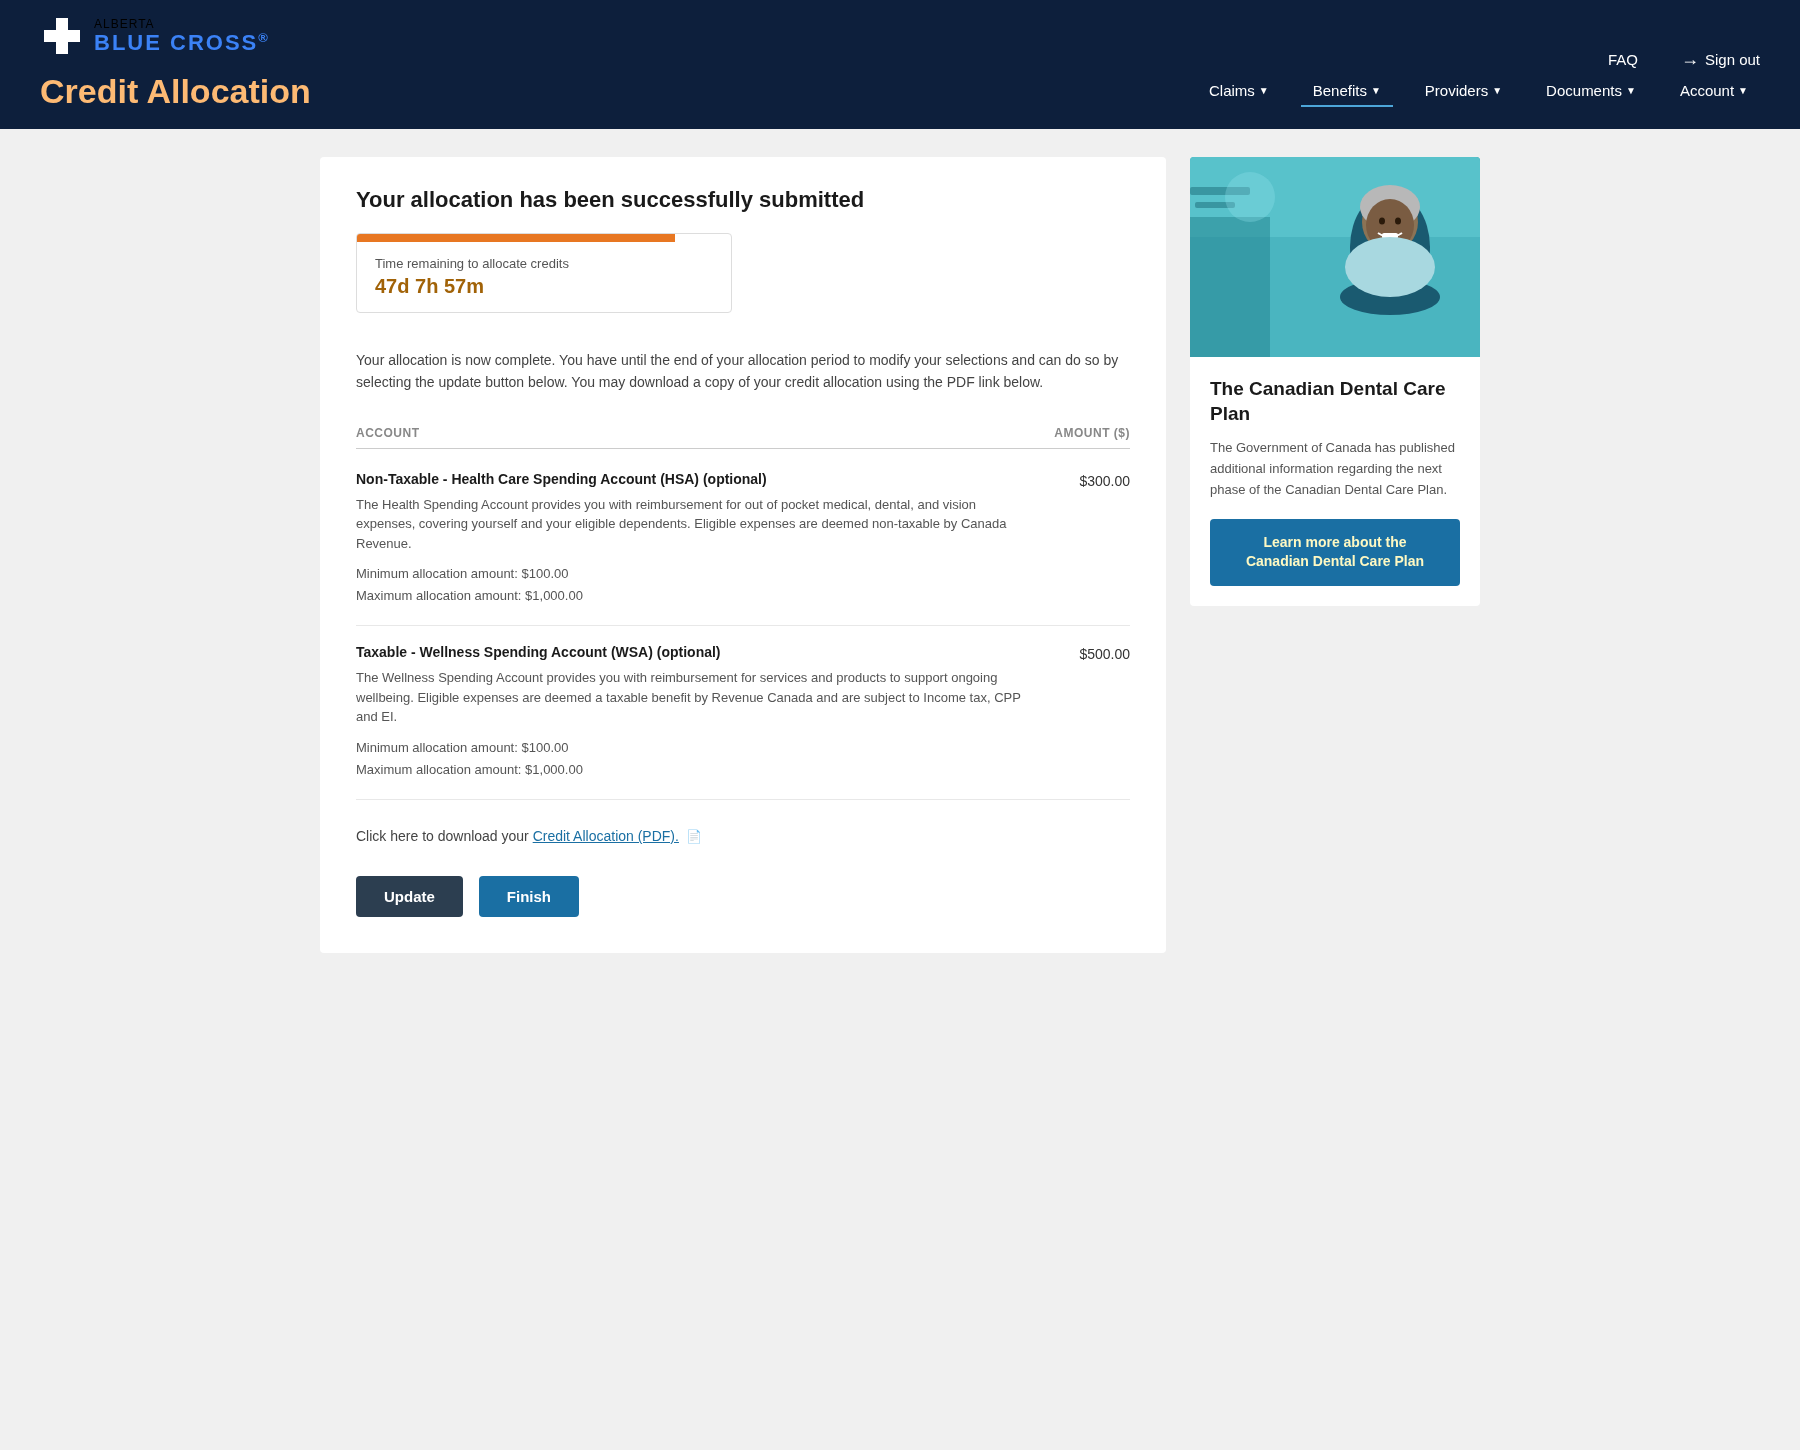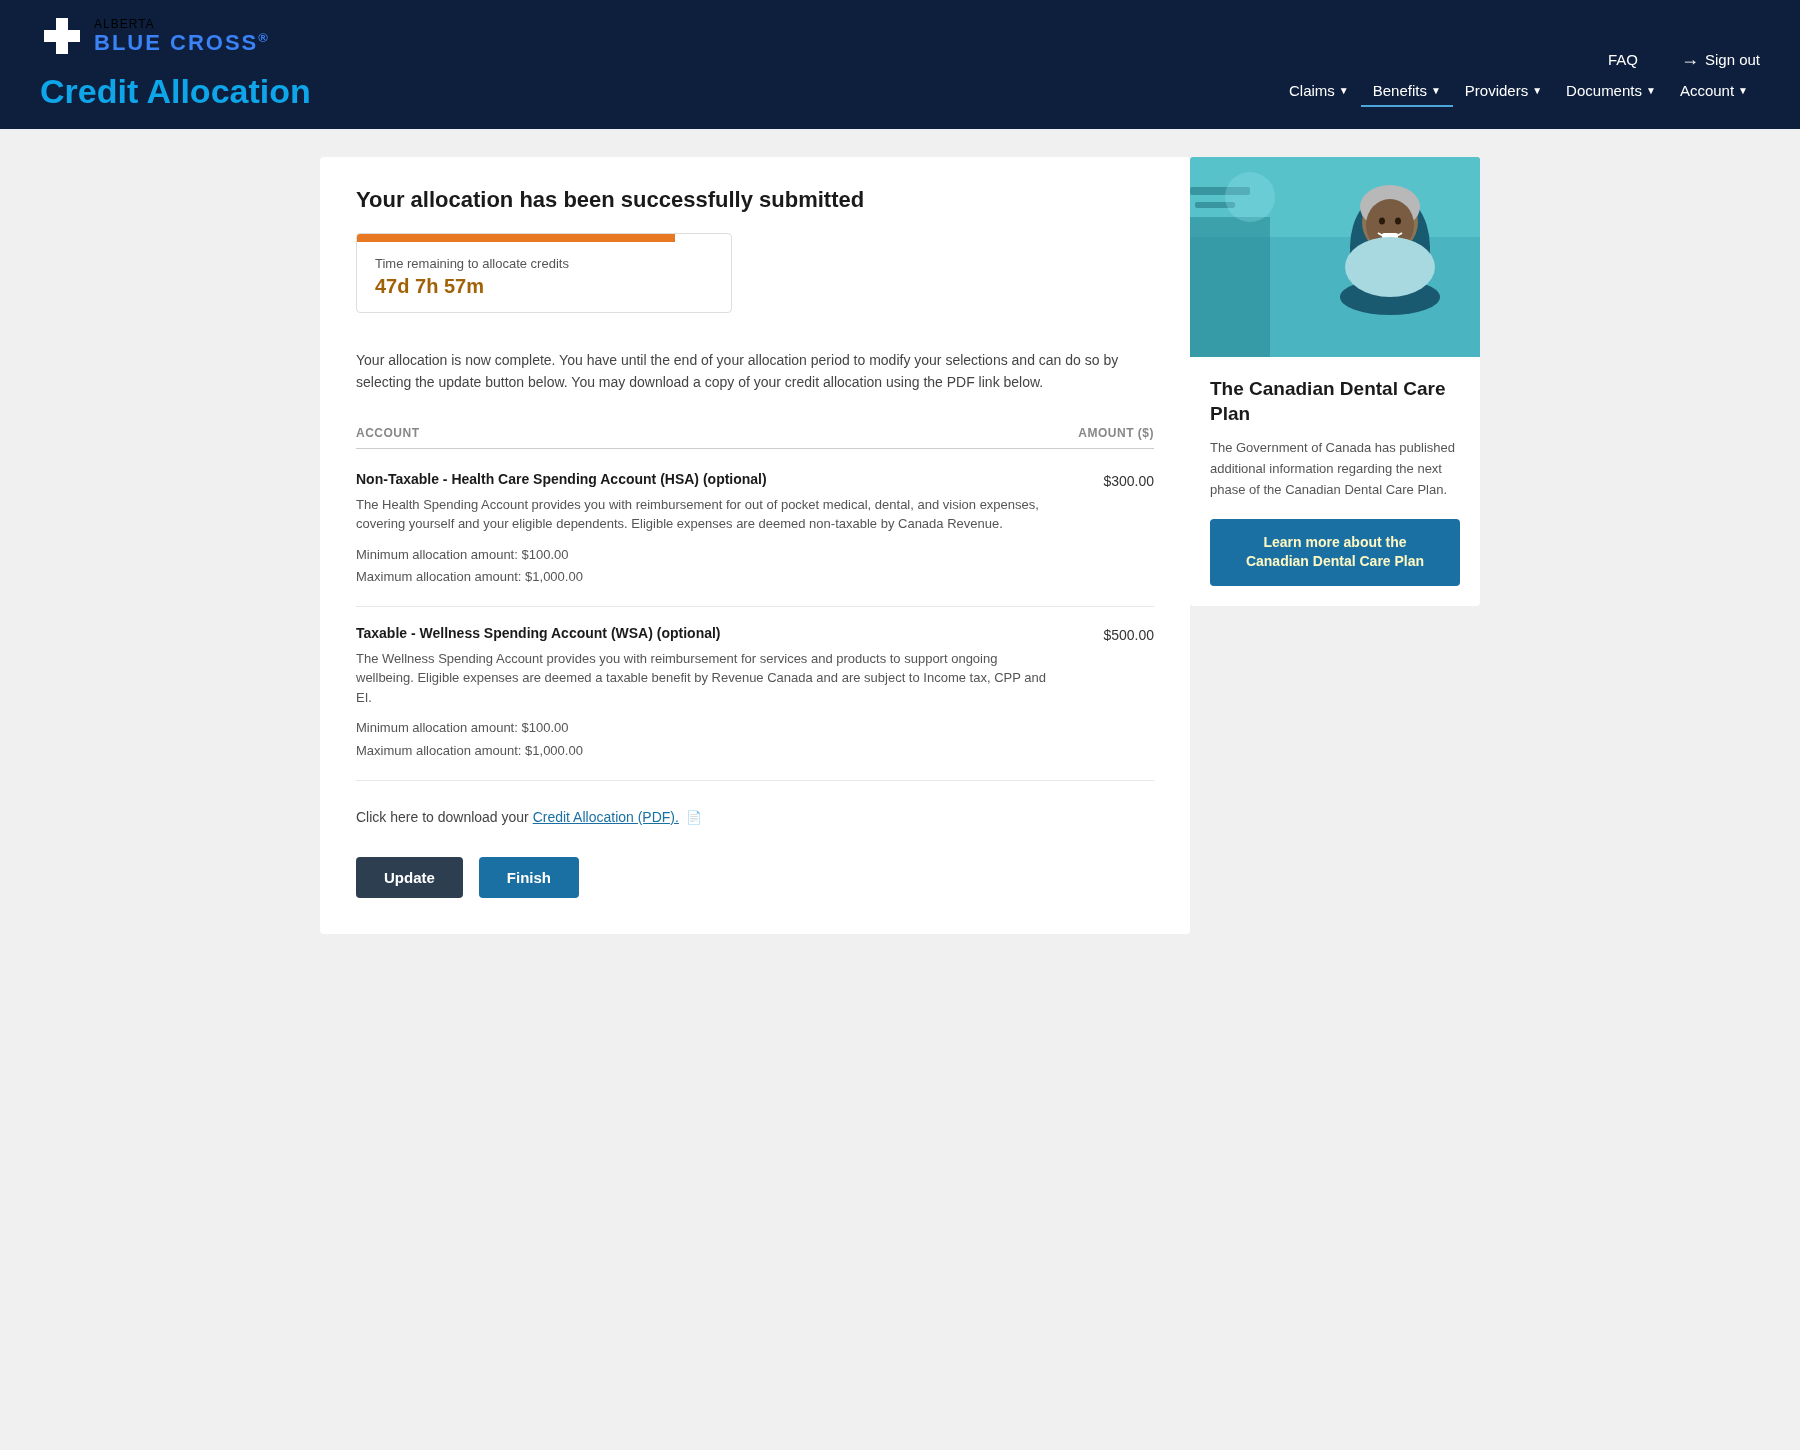--- a/index.html
+++ b/index.html
@@ -63,28 +63,28 @@
 
     
     .sub-header {
       background: #0d1f3c;
       padding: 0 40px 18px 40px;
       display: flex;
       align-items: center;
       justify-content: space-between;
     }
     .page-title {
-      color: #0ea5e9;
+      color: #fdba74;
       font-size: 34px;
       font-weight: 700;
     }
     .nav-links {
       display: flex;
       align-items: flex-start;
-      gap: 0;
+      gap: 20px;
     }
     .nav-item {
       color: white;
       font-size: 15px;
       padding: 6px 12px;
       cursor: pointer;
       display: flex;
       align-items: center;
       gap: 4px;
       text-decoration: none;
@@ -94,20 +94,21 @@
       border-bottom: 2px solid #4da6d9;
     }
     .nav-arrow {
       font-size: 10px;
     }
 
     
     .main-content {
       padding: 28px 40px;
       display: flex;
+      gap: 24px;
       max-width: 1240px;
       margin: 0 auto;
     }
 
     
     .left-panel {
       flex: 1;
       background: white;
       border-radius: 4px;
       padding: 30px 36px 36px 36px;

